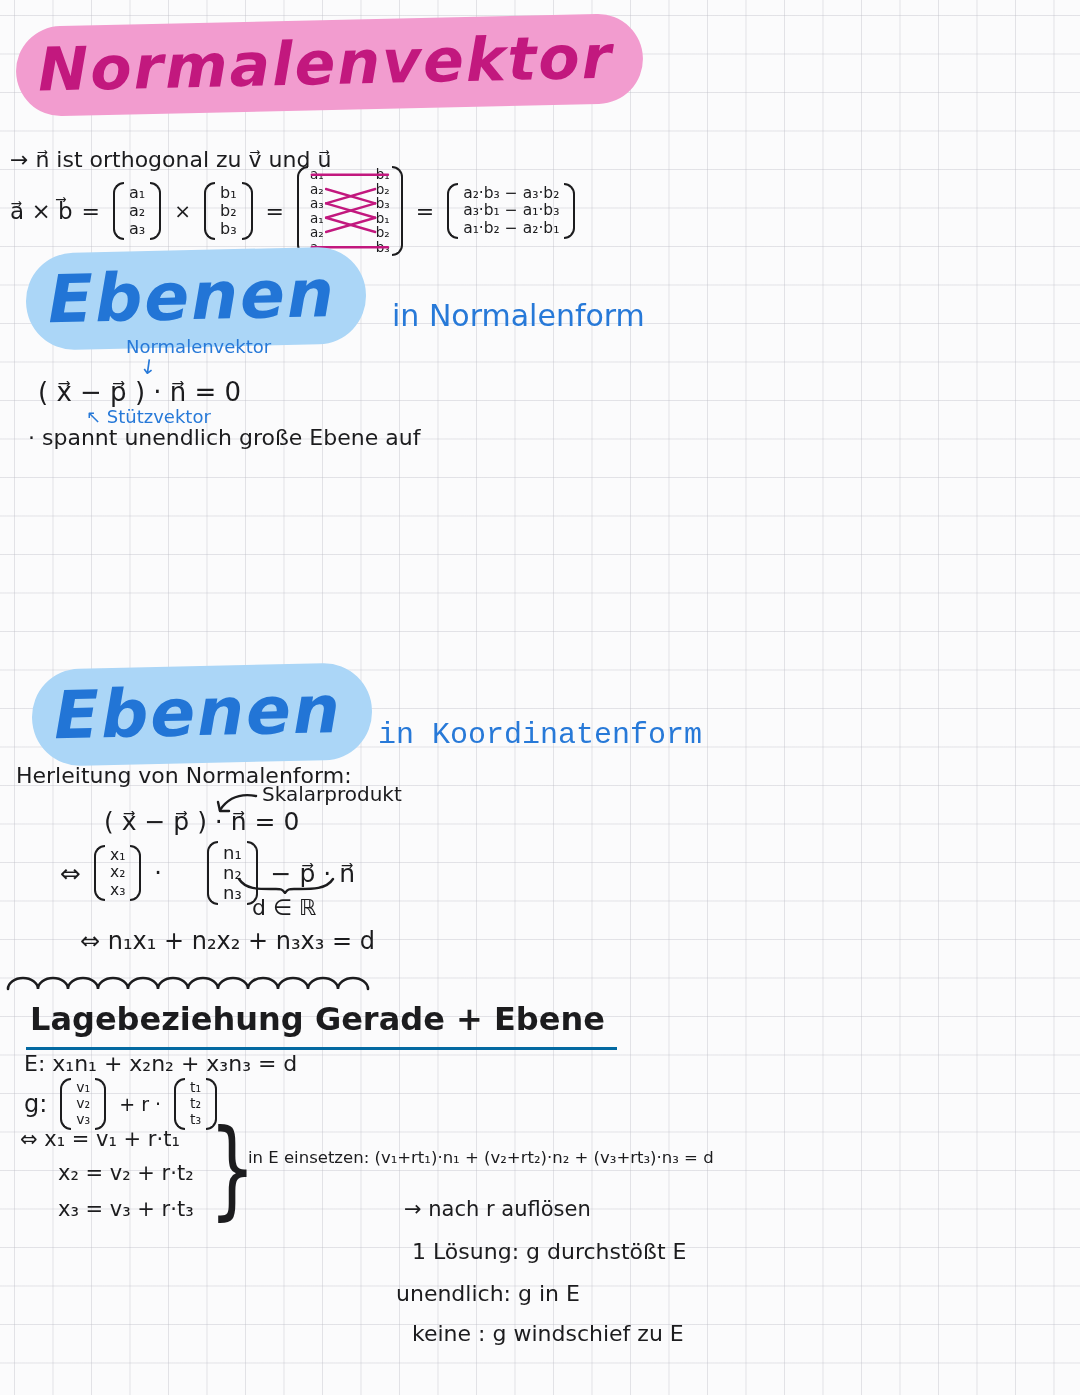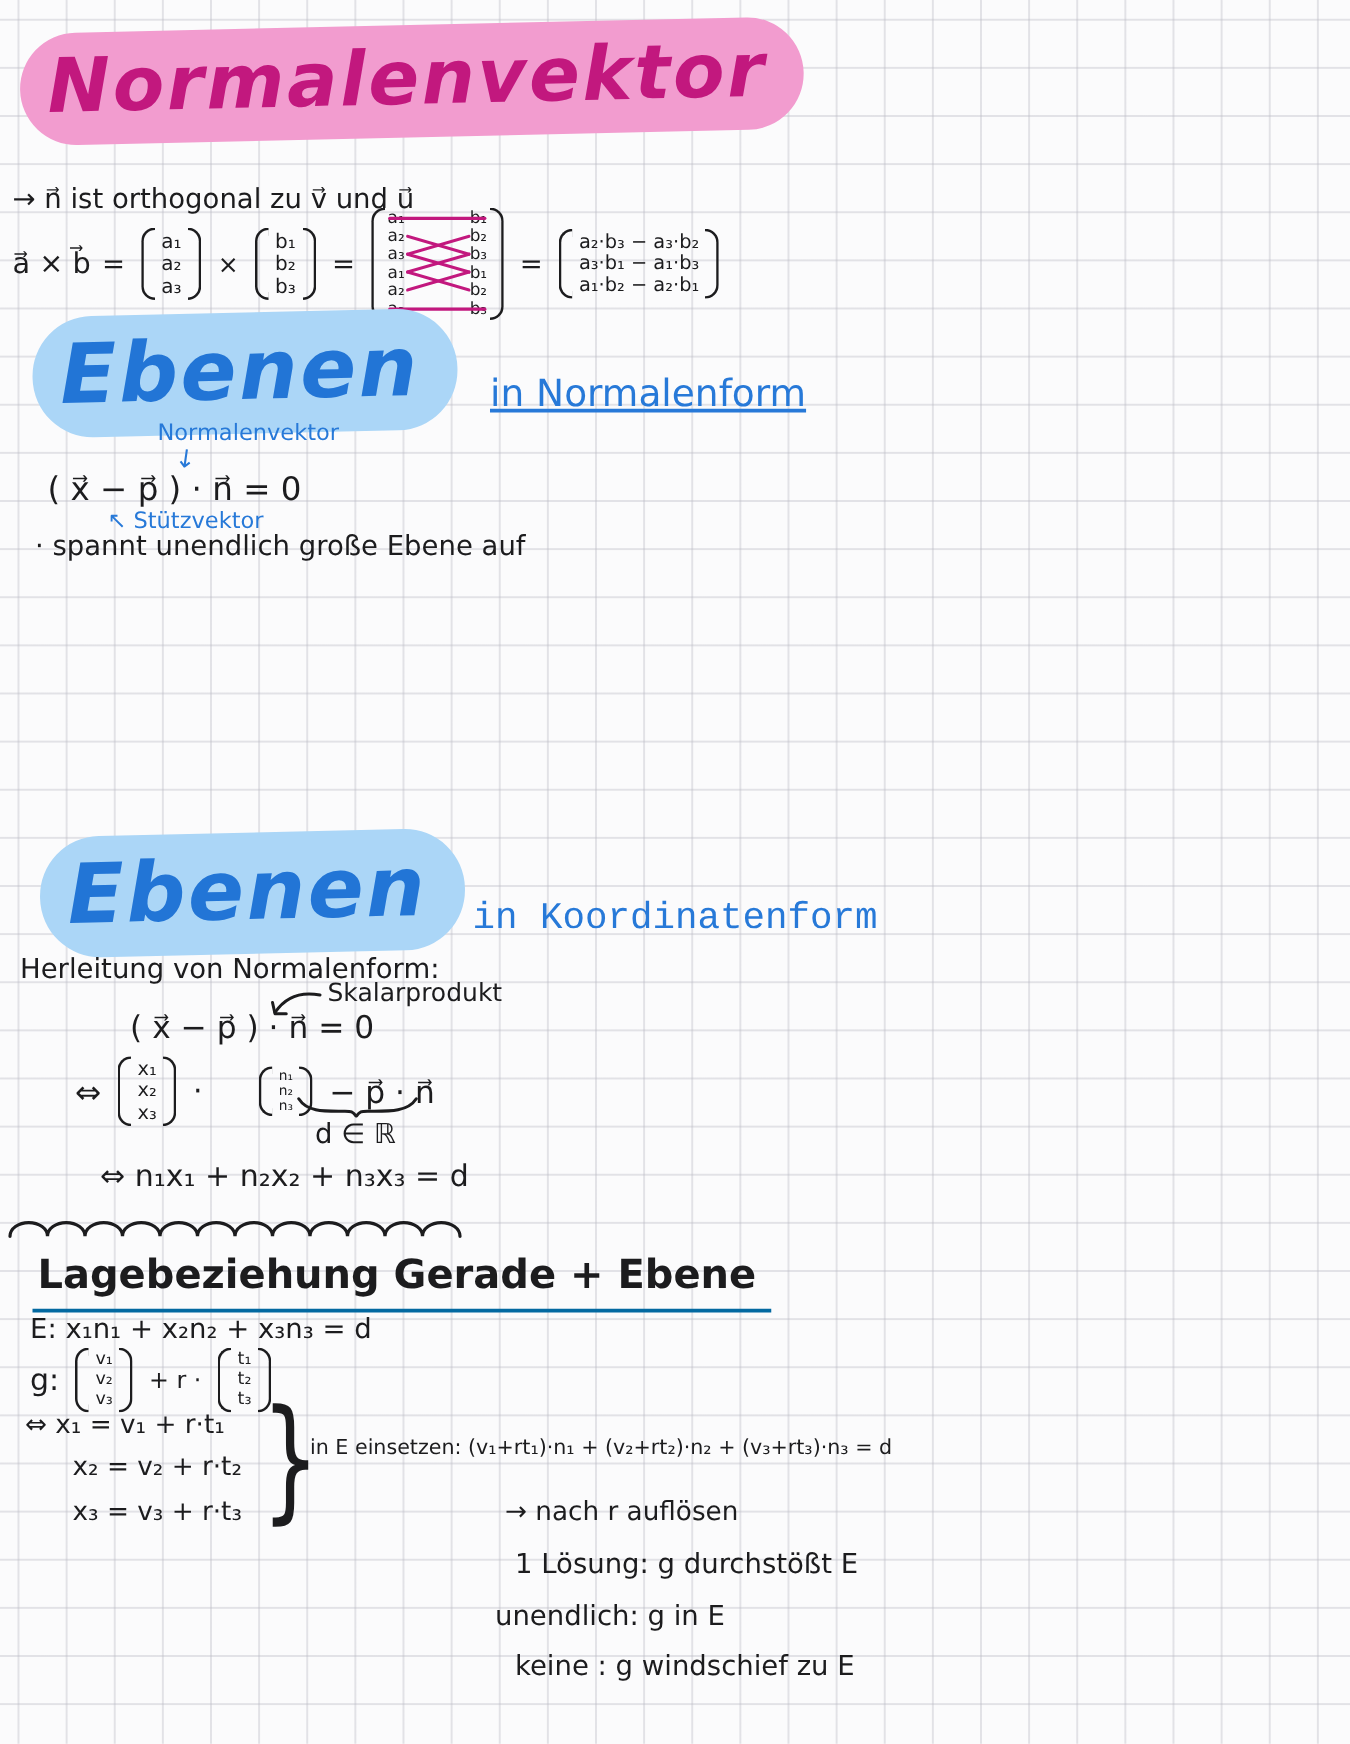--- a/index.html
+++ b/index.html
@@ -129,21 +129,21 @@
       <span>a₃·b₁ − a₁·b₃</span>
       <span>a₁·b₂ − a₂·b₁</span>
     </span>
     <span class="rp"></span>
   </span>
 </div>
 
 <div class="abs" style="left:26px;top:250px;">
   <span class="big-title hl-blue" style="font-size:66px;">Ebenen</span>
 </div>
-<div class="abs blue subtitle" style="left:392px;top:298px;text-decoration:underline;">in Normalenform</div>
+<div class="abs blue subtitle" style="left:392px;top:298px;">in Normalenform</div>
 
 <div class="abs blue sm" style="left:126px;top:336px;">Normalenvektor</div>
 <div class="abs blue" style="left:140px;top:355px;font-size:20px;transform:rotate(8deg);">↓</div>
 
 <div class="abs hand" style="left:38px;top:376px;font-size:26px;">( x⃗ − p⃗ ) · n⃗  = 0</div>
 <div class="abs blue sm" style="left:86px;top:406px;">↖ Stützvektor</div>
 
 <div class="abs hand" style="left:28px;top:424px;font-size:22px;">· spannt unendlich große Ebene auf</div>
 
 <div class="abs" style="left:32px;top:666px;">
@@ -166,21 +166,21 @@
   <span class="vec" style="font-size:15.5px;">
     <span class="lp"></span>
     <span class="col">
       <span>x₁</span>
       <span>x₂</span>
       <span>x₃</span>
     </span>
     <span class="rp"></span>
   </span>
   <span style="font-size:24px;">·</span>
-  <span class="vec" style="font-size:11px;padding-left:32px;">
+  <span class="vec" style="font-size:18px;padding-left:32px;">
     <span class="lp"></span>
     <span class="col">
       <span>n₁</span>
       <span>n₂</span>
       <span>n₃</span>
     </span>
     <span class="rp"></span>
   </span>
   <span style="font-size:25px;">− p⃗ · n⃗</span>
 </div>

